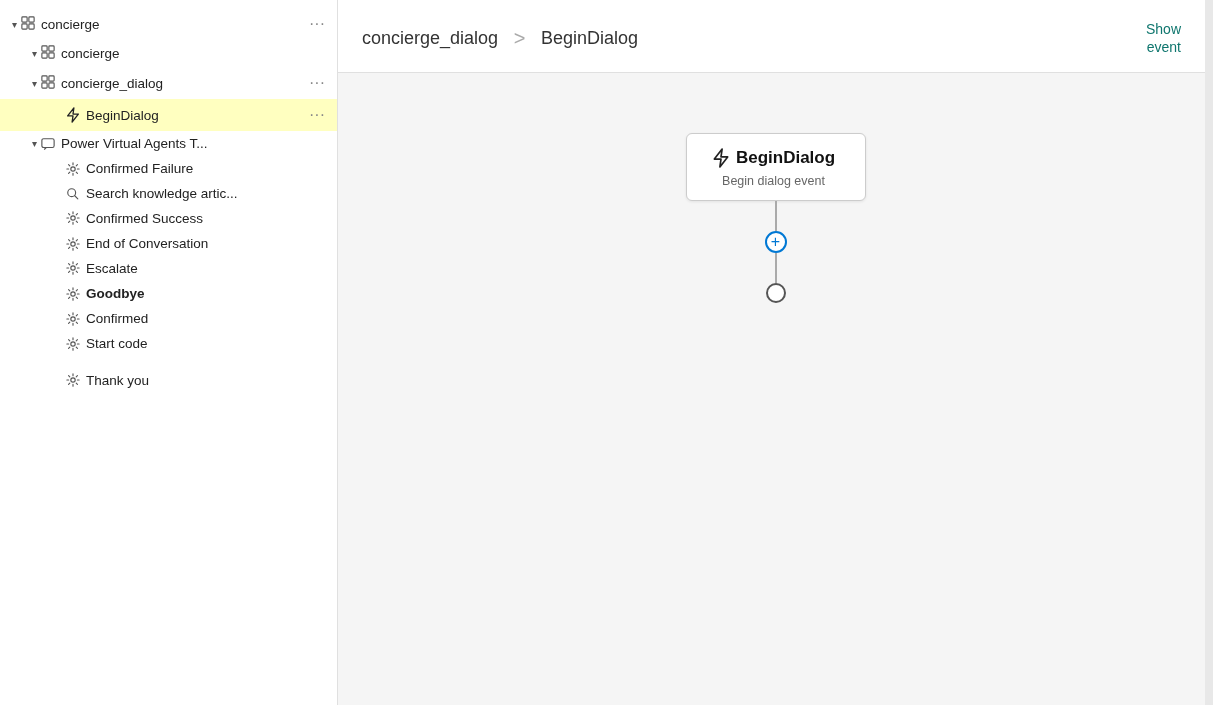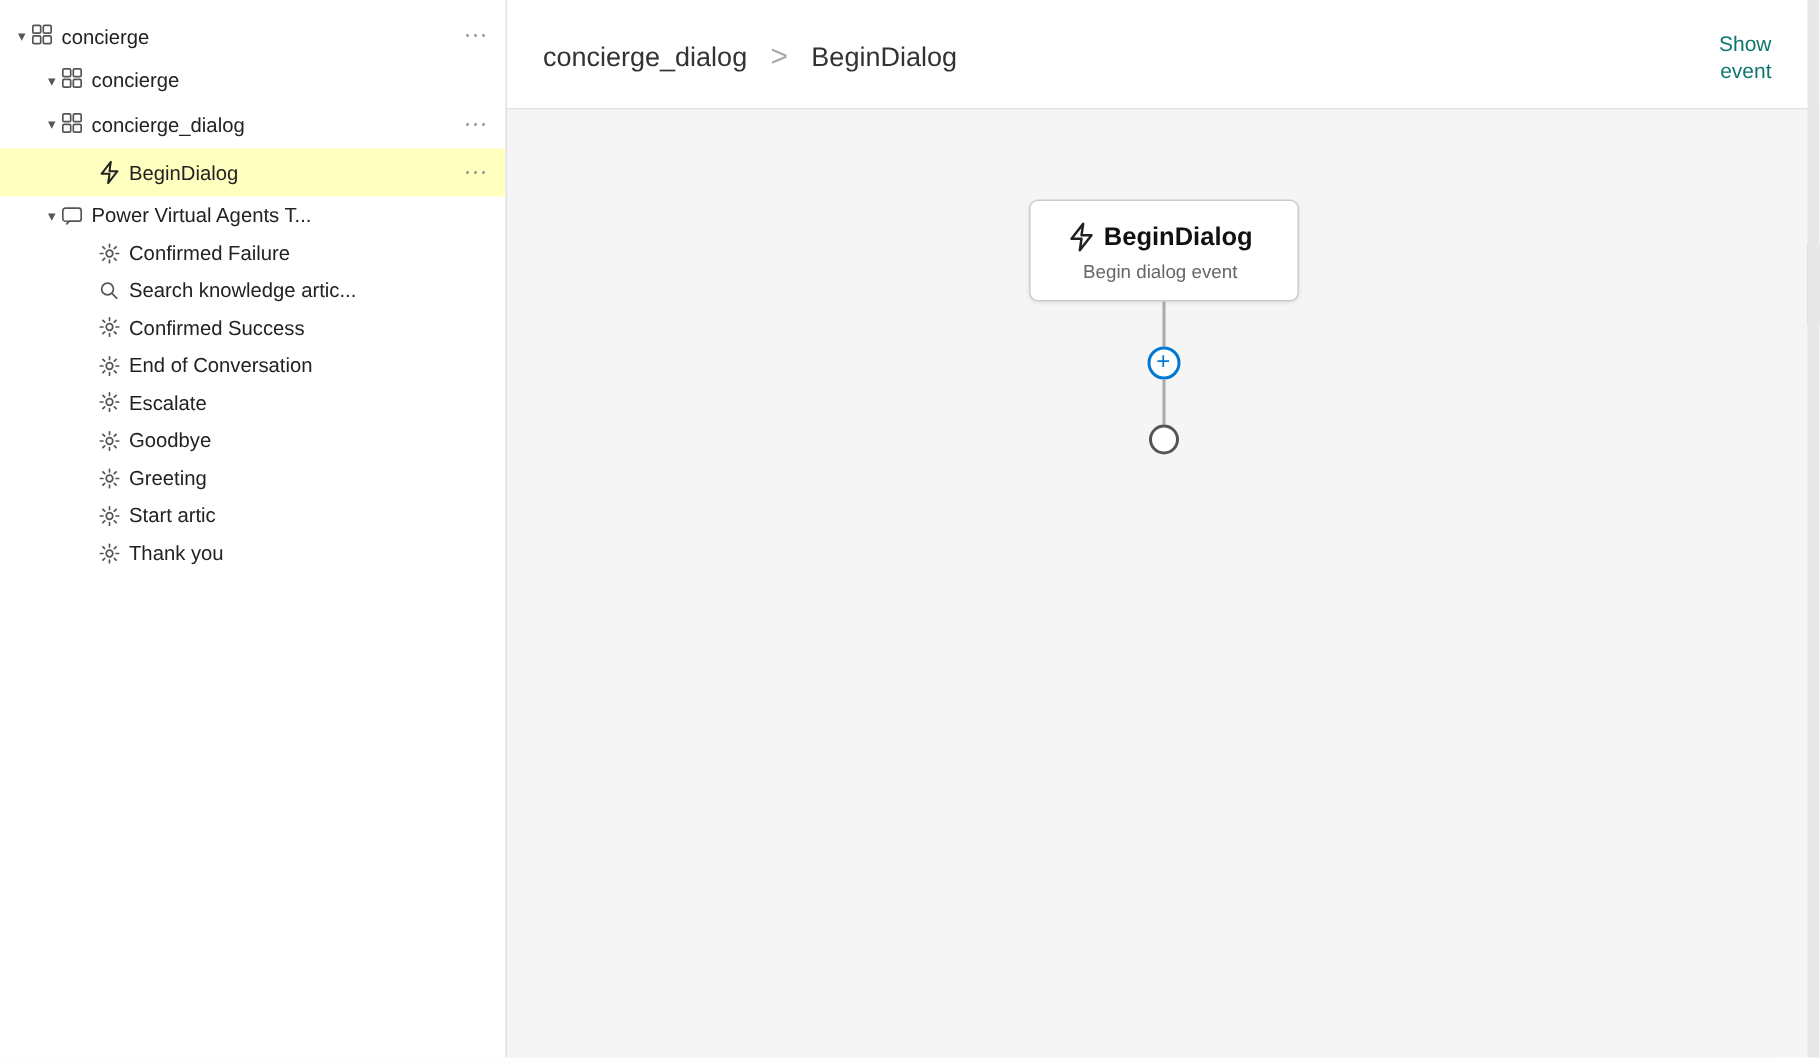--- a/index.html
+++ b/index.html
@@ -312,57 +312,57 @@
         <span class="gear-icon">
       <svg width="14" height="14" viewBox="0 0 16 16" fill="none" xmlns="http://www.w3.org/2000/svg">
         <circle cx="8" cy="8" r="2.5" stroke="#555" stroke-width="1.3"></circle>
         <path d="M8 1v2M8 13v2M1 8h2M13 8h2M2.93 2.93l1.41 1.41M11.66 11.66l1.41 1.41M2.93 13.07l1.41-1.41M11.66 4.34l1.41-1.41" stroke="#555" stroke-width="1.3" stroke-linecap="round"></path>
       </svg>
     </span>
         <span>Escalate</span>
       </span>
     </div>
     <div class="tree-item">
-      <span class="indent-2" style="display:flex;align-items:flex-end;flex:1;">
+      <span class="indent-2" style="display:flex;align-items:flex-end;flex:1;font-weight:bold;">
         <span style="display:inline-block;width:14px;"></span>
         <span class="gear-icon">
       <svg width="14" height="14" viewBox="0 0 16 16" fill="none" xmlns="http://www.w3.org/2000/svg">
         <circle cx="8" cy="8" r="2.5" stroke="#555" stroke-width="1.3"></circle>
         <path d="M8 1v2M8 13v2M1 8h2M13 8h2M2.93 2.93l1.41 1.41M11.66 11.66l1.41 1.41M2.93 13.07l1.41-1.41M11.66 4.34l1.41-1.41" stroke="#555" stroke-width="1.3" stroke-linecap="round"></path>
       </svg>
     </span>
         <span>Goodbye</span>
       </span>
     </div>
     <div class="tree-item">
       <span class="indent-2" style="display:flex;align-items:center;flex:1;">
         <span style="display:inline-block;width:14px;"></span>
         <span class="gear-icon">
       <svg width="14" height="14" viewBox="0 0 16 16" fill="none" xmlns="http://www.w3.org/2000/svg">
         <circle cx="8" cy="8" r="2.5" stroke="#555" stroke-width="1.3"></circle>
         <path d="M8 1v2M8 13v2M1 8h2M13 8h2M2.93 2.93l1.41 1.41M11.66 11.66l1.41 1.41M2.93 13.07l1.41-1.41M11.66 4.34l1.41-1.41" stroke="#555" stroke-width="1.3" stroke-linecap="round"></path>
       </svg>
     </span>
-        <span>Greeting</span>
-      </span>
-    </div>
-    <div class="tree-item">
-      <span class="indent-2" style="display:flex;align-items:center;flex:1;">
-        <span style="display:inline-block;width:14px;"></span>
-        <span class="gear-icon">
-      <svg width="14" height="14" viewBox="0 0 16 16" fill="none" xmlns="http://www.w3.org/2000/svg">
-        <circle cx="8" cy="8" r="2.5" stroke="#555" stroke-width="1.3"></circle>
-        <path d="M8 1v2M8 13v2M1 8h2M13 8h2M2.93 2.93l1.41 1.41M11.66 11.66l1.41 1.41M2.93 13.07l1.41-1.41M11.66 4.34l1.41-1.41" stroke="#555" stroke-width="1.3" stroke-linecap="round"></path>
-      </svg>
-    </span>
-        <span>Start artic</span>
-      </span>
-    </div>
-    <div class="tree-item">
-      <span class="indent-2" style="display:flex;align-items:flex-end;flex:1;">
+        <span>Confirmed</span>
+      </span>
+    </div>
+    <div class="tree-item">
+      <span class="indent-2" style="display:flex;align-items:center;flex:1;">
+        <span style="display:inline-block;width:14px;"></span>
+        <span class="gear-icon">
+      <svg width="14" height="14" viewBox="0 0 16 16" fill="none" xmlns="http://www.w3.org/2000/svg">
+        <circle cx="8" cy="8" r="2.5" stroke="#555" stroke-width="1.3"></circle>
+        <path d="M8 1v2M8 13v2M1 8h2M13 8h2M2.93 2.93l1.41 1.41M11.66 11.66l1.41 1.41M2.93 13.07l1.41-1.41M11.66 4.34l1.41-1.41" stroke="#555" stroke-width="1.3" stroke-linecap="round"></path>
+      </svg>
+    </span>
+        <span>Start code</span>
+      </span>
+    </div>
+    <div class="tree-item">
+      <span class="indent-2" style="display:flex;align-items:flex-start;flex:1;margin-top:12px;">
         <span style="display:inline-block;width:14px;"></span>
         <span class="gear-icon">
       <svg width="14" height="14" viewBox="0 0 16 16" fill="none" xmlns="http://www.w3.org/2000/svg">
         <circle cx="8" cy="8" r="2.5" stroke="#555" stroke-width="1.3"></circle>
         <path d="M8 1v2M8 13v2M1 8h2M13 8h2M2.93 2.93l1.41 1.41M11.66 11.66l1.41 1.41M2.93 13.07l1.41-1.41M11.66 4.34l1.41-1.41" stroke="#555" stroke-width="1.3" stroke-linecap="round"></path>
       </svg>
     </span>
         <span>Thank you</span>
       </span>
     </div>

